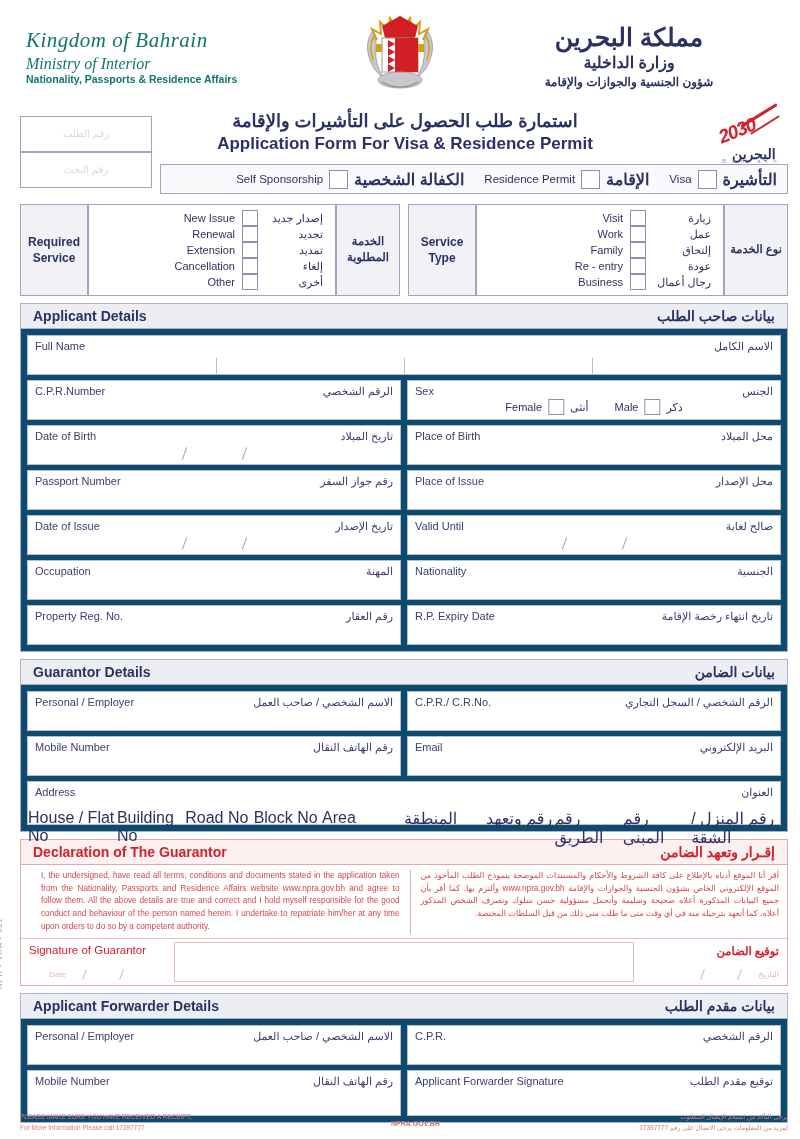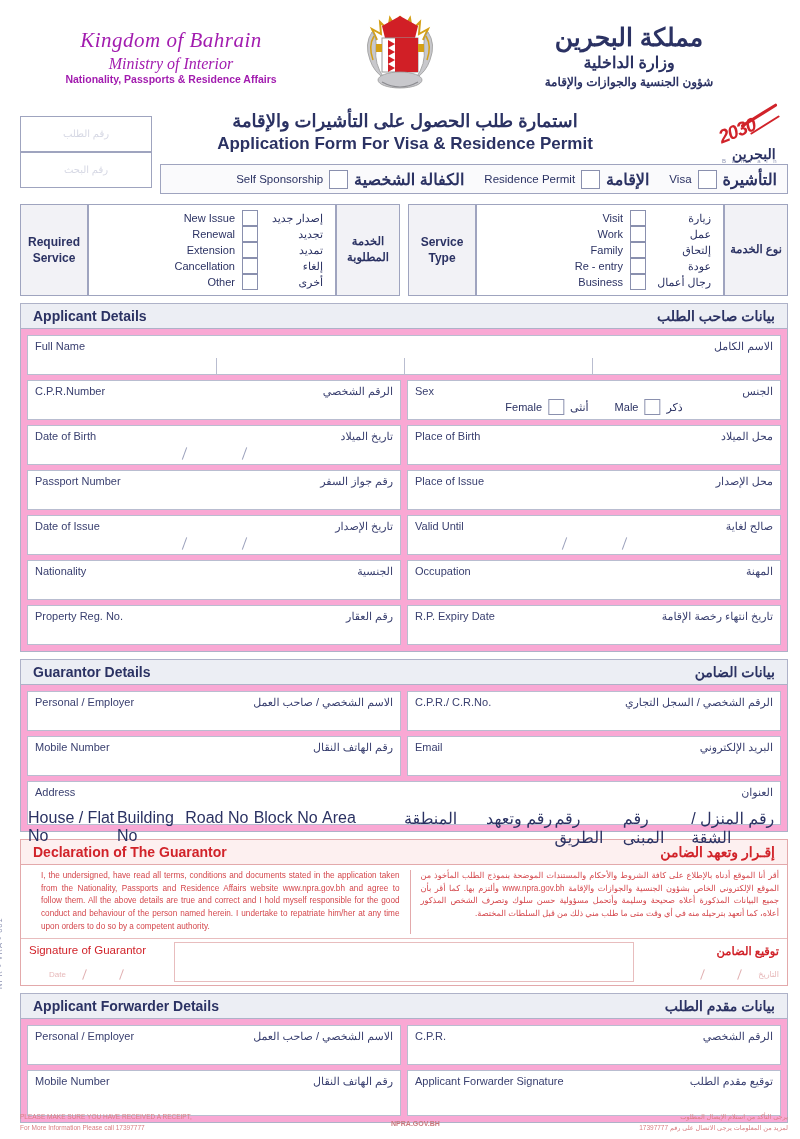--- a/index.html
+++ b/index.html
@@ -8,21 +8,21 @@
     background:#ffffff;
     font-family:"Liberation Sans", sans-serif;
     color:#2b3263;
     overflow:hidden;
     position:relative;
   }
   .page{position:relative;width:800px;height:1139px;box-sizing:border-box;}
 
   
   .header{display:flex;align-items:center;justify-content:space-between;padding:14px 26px 6px 26px;height:104px;box-sizing:border-box;}
-  .hdr-en{width:290px;text-align:center;color:#a21caf;}
+  .hdr-en{width:290px;color:#0f766e;}
   .hdr-en .l1{font-family:"Liberation Serif",serif;font-style:italic;font-size:21px;letter-spacing:.5px;}
   .hdr-en .l2{font-family:"Liberation Serif",serif;font-style:italic;font-size:16px;margin-top:2px;}
   .hdr-en .l3{font-size:10.5px;font-weight:bold;}
   .hdr-ar{width:290px;text-align:center;direction:rtl;color:#2b3263;}
   .hdr-ar .a1{font-size:25px;font-weight:bold;letter-spacing:-1px;}
   .hdr-ar .a2{font-size:16px;font-weight:bold;margin-top:1px;}
   .hdr-ar .a3{font-size:12px;font-weight:bold;margin-top:3px;}
   .emblem{width:96px;height:88px;position:relative;}
 
   
@@ -57,21 +57,21 @@
   .opt .ar{font-size:11px;direction:rtl;width:58px;text-align:right;}
   .opt .en{font-size:11px;text-align:right;width:72px;}
   .cb-s{width:14px;height:14px;border:1px solid #8a90ae;background:#fff;flex:none;}
   .gapcol{width:8px;}
 
   
   .section{margin:7px 12px 0 20px;border:1px solid #aeb2c8;}
   .sec-head{background:#eceef4;border-bottom:1px solid #aeb2c8;display:flex;flex-direction:row-reverse;justify-content:space-between;align-items:center;padding:4px 12px;}
   .sec-head .ar{font-size:14px;font-weight:bold;direction:rtl;}
   .sec-head .en{font-size:14px;font-weight:bold;}
-  .sec-body{padding:6px;background:#f9a8d4;}
+  .sec-body{padding:6px;background:#0c4a6e;}
 
   .frow{display:flex;gap:6px;margin-bottom:5px;}
   .frow:last-child{margin-bottom:0;}
   .fld{border:1px solid #b9bdd0;background:#fff;height:40px;position:relative;box-sizing:border-box;flex:1;}
   .fld .en{position:absolute;left:7px;top:4px;font-size:11px;color:#3a4070;}
   .fld .ar{position:absolute;right:7px;top:4px;font-size:11px;direction:rtl;color:#3a4070;}
   .fld.tall{height:46px;}
   .fld.full{flex:1 1 100%;}
 
   
@@ -333,26 +333,26 @@
           <span class="ar">صالح لغاية</span>
           <span class="dates">
               <i style="left:42%"></i>
               <i style="left:58%"></i>
             </span>
         </div>
       </div>
 
       <div class="frow">
         <div class="fld">
+          <span class="en">Occupation</span>
+          <span class="ar">المهنة</span>
+        </div>
+        <div class="fld">
           <span class="en">Nationality</span>
           <span class="ar">الجنسية</span>
-        </div>
-        <div class="fld">
-          <span class="en">Occupation</span>
-          <span class="ar">المهنة</span>
         </div>
       </div>
 
       <div class="frow">
         <div class="fld">
           <span class="en">Property Reg. No.</span>
           <span class="ar">رقم العقار</span>
         </div>
         <div class="fld">
           <span class="en">R.P. Expiry Date</span>

